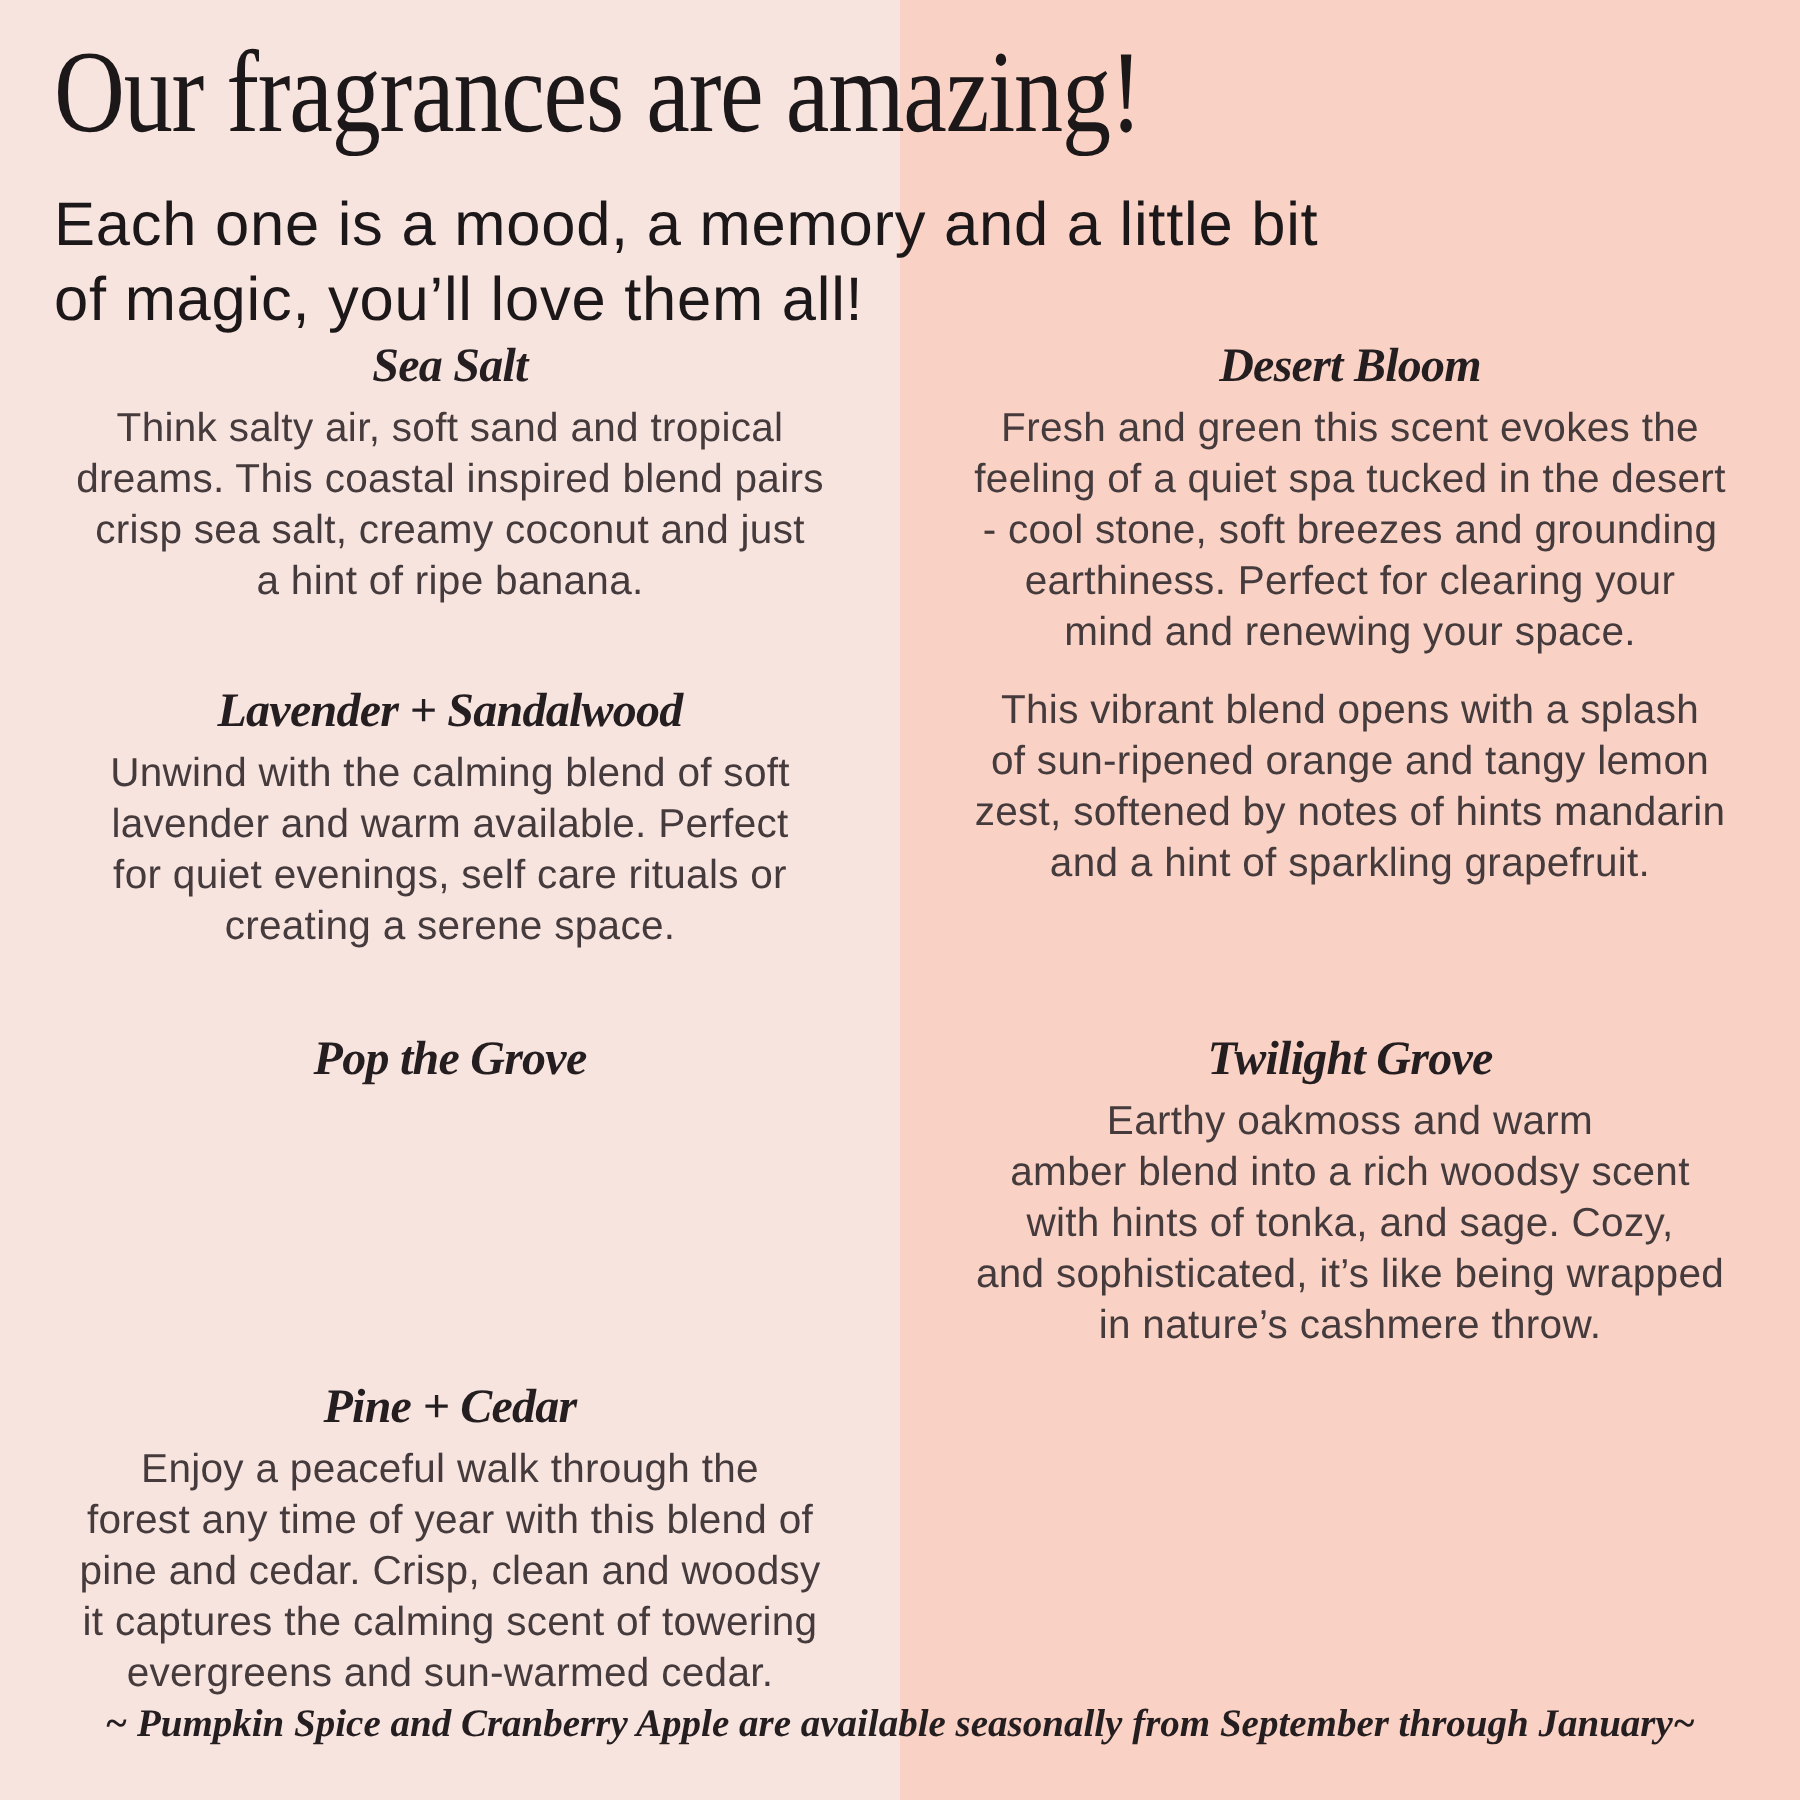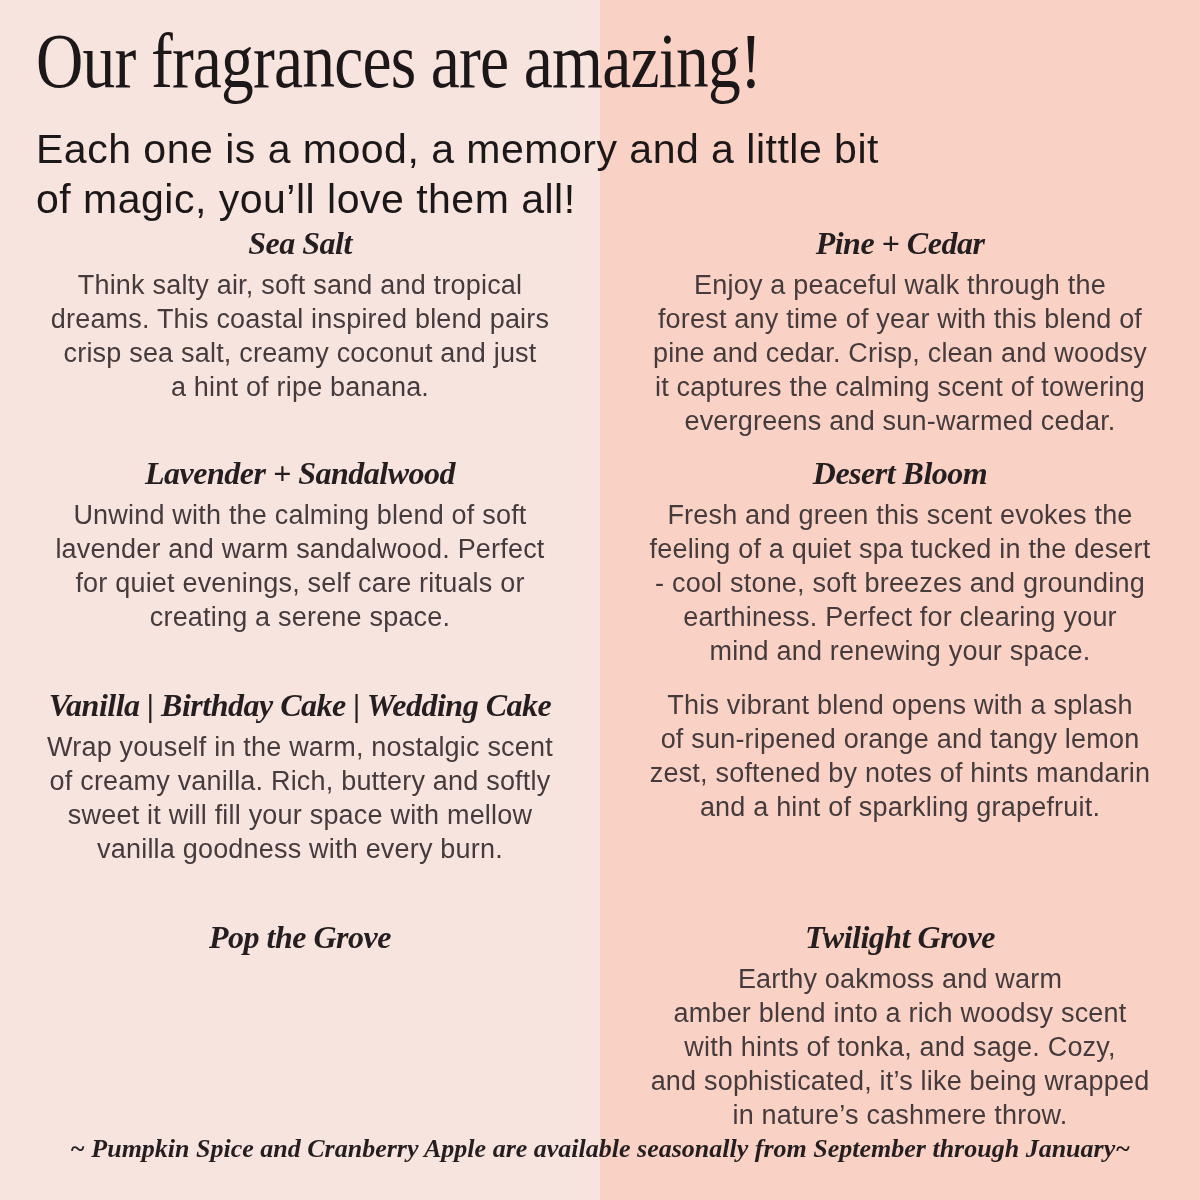--- a/index.html
+++ b/index.html
@@ -117,32 +117,25 @@
       <h2 class="frag-name">Sea Salt</h2>
       <p class="frag-desc">Think salty air, soft sand and tropical
 dreams. This coastal inspired blend pairs
 crisp sea salt, creamy coconut and just
 a hint of ripe banana.</p>
     </section>
 
     <section class="frag">
       <h2 class="frag-name">Lavender + Sandalwood</h2>
       <p class="frag-desc">Unwind with the calming blend of soft
-lavender and warm sandalwood. Perfect
+lavender and warm available. Perfect
 for quiet evenings, self care rituals or
 creating a serene space.</p>
     </section>
 
-    <section class="frag">
-      <h2 class="frag-name">Vanilla | Birthday Cake | Wedding Cake</h2>
-      <p class="frag-desc">Wrap youself in the warm, nostalgic scent
-of creamy vanilla. Rich, buttery and softly
-sweet it will fill your space with mellow
-vanilla goodness with every burn.</p>
-    </section>
 
     <section class="frag">
       <h2 class="frag-name">Pop the Grove</h2>
     </section>
 
     <section class="frag">
       <h2 class="frag-name">Pine + Cedar</h2>
       <p class="frag-desc">Enjoy a peaceful walk through the
 forest any time of year with this blend of
 pine and cedar. Crisp, clean and woodsy

